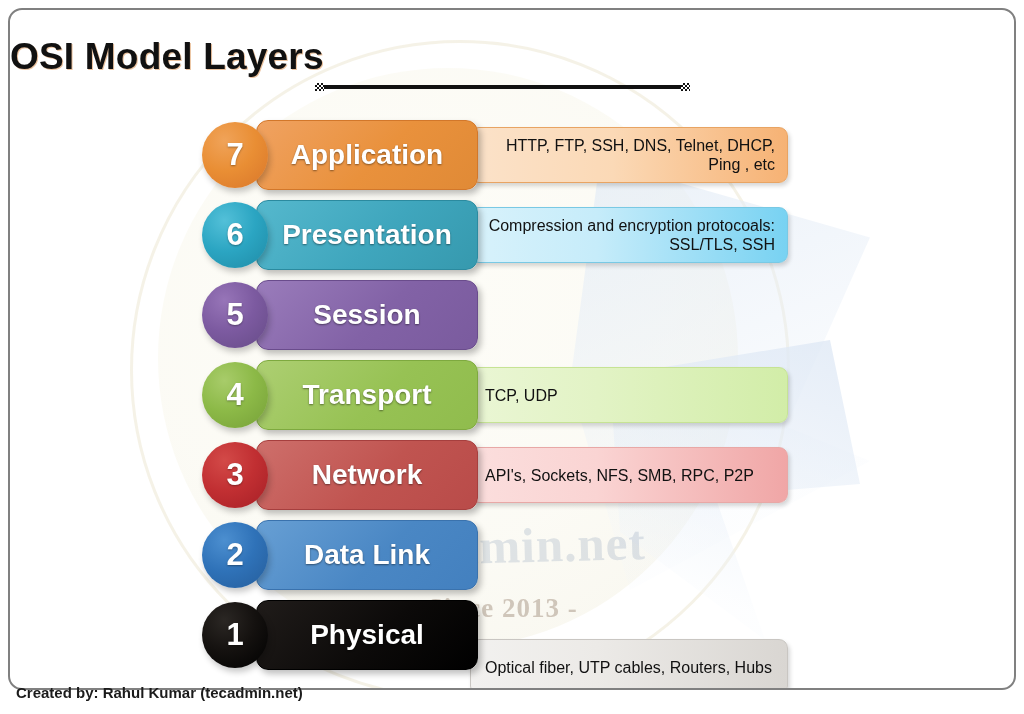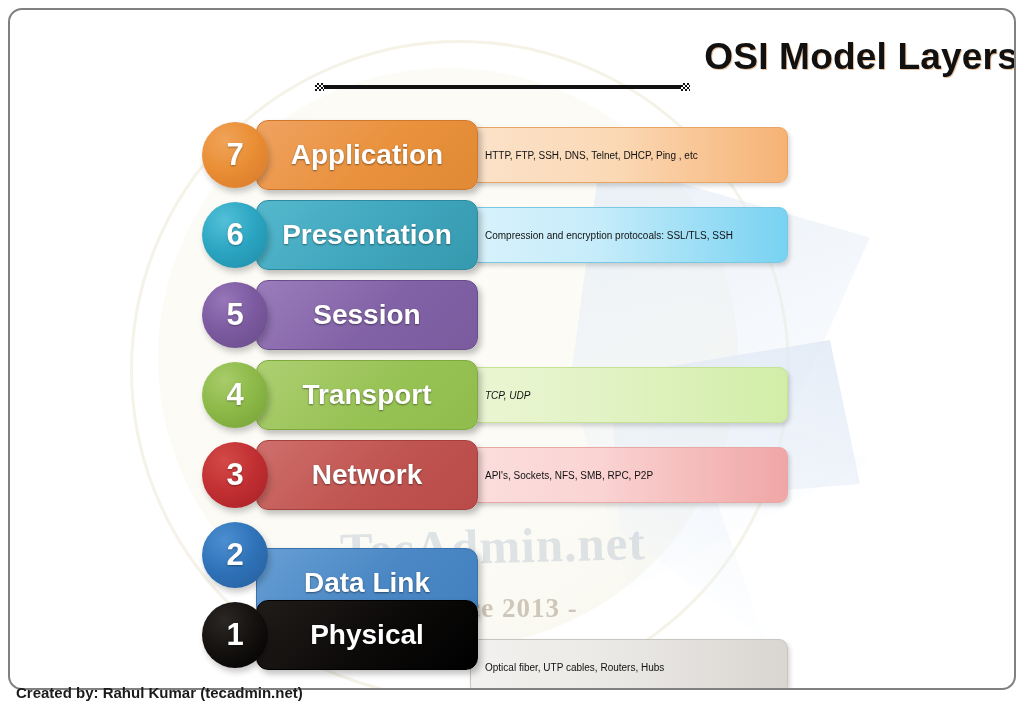--- a/index.html
+++ b/index.html
@@ -98,21 +98,21 @@
     white-space: nowrap;
     letter-spacing: 1px;
   }
 
   
   .title {
     position: absolute;
     left: 0;
     top: 26px;
     width: 1008px;
-    text-align: right;
+    text-align: left;
     font-size: 37px;
     font-weight: 700;
     color: #111111;
     letter-spacing: .2px;
     text-shadow: 1px 1px 0 rgba(210,120,40,.45);
   }
   .title-rule {
     position: absolute;
     left: 305px;
     top: 73px;
@@ -196,22 +196,22 @@
 
   
   .desc {
     position: absolute;
     left: 268px;
     top: 7px;
     width: 318px;
     height: 56px;
     border-radius: 9px;
     padding: 7px 12px 7px 14px;
-    font-size: 10px;
-    line-height: 27px;
+    font-size: 16px;
+    line-height: 19px;
     color: #111111;
     display: flex;
     align-items: center;
     box-shadow: 2px 3px 4px rgba(0,0,0,.16);
     z-index: 1;
     overflow: hidden;
     text-align: right;
   }
   .desc span { display: block; }
 
@@ -227,30 +227,30 @@
   .c6 .desc  { background: linear-gradient(90deg, #d8f2fb 0%, #c6ecfa 40%, #78d2f2 100%); border: 1px solid #79c9e4; }
 
   
   .c5 .num   { background: radial-gradient(circle at 34% 28%, #9775b8 0%, #7c5aa0 48%, #664b87 100%); }
   .c5 .plate { background: linear-gradient(135deg, #9a7cbb 0%, #8262a6 55%, #7a5b9e 100%); border: 1px solid #6a4c8c; }
   .c5 .desc  { background: linear-gradient(90deg, #e9e2f4 0%, #e2d8f1 40%, #c3aede 100%); border: 1px solid #bda9d8; }
 
   
   .c4 .num   { background: radial-gradient(circle at 34% 28%, #a8cc6a 0%, #8cb947 48%, #76a038 100%); }
   .c4 .plate { background: linear-gradient(135deg, #adcf72 0%, #97c254 55%, #90bc4d 100%); border: 1px solid #7ea93f; }
-  .c4 .desc  { background: linear-gradient(90deg, #eaf6d4 0%, #e2f3c5 40%, #d2eda8 100%); border: 1px solid #c6e394; font-style: italic; }
+  .c4 .desc  { background: linear-gradient(90deg, #eaf6d4 0%, #e2f3c5 40%, #d2eda8 100%); border: 1px solid #c6e394; }
 
   
   .c3 .num   { background: radial-gradient(circle at 34% 28%, #d34a48 0%, #c12f32 48%, #a61f26 100%); }
   .c3 .plate { background: linear-gradient(135deg, #ce6f6b 0%, #c05450 55%, #b94b49 100%); border: 1px solid #a63f3e; }
   .c3 .desc  { background: linear-gradient(90deg, #fbdedd 0%, #fad4d3 40%, #f0a6a6 100%); border: 1px solid #e8a8a6; }
 
   
   .c2 .num   { background: radial-gradient(circle at 34% 28%, #4c8fd0 0%, #2f72b8 48%, #255d9b 100%); }
-  .c2 .plate { background: linear-gradient(135deg, #679fd4 0%, #4a87c4 55%, #4380bf 100%); border: 1px solid #3a72ad; margin-top: 28px; }
+  .c2 .plate { background: linear-gradient(135deg, #679fd4 0%, #4a87c4 55%, #4380bf 100%); border: 1px solid #3a72ad; }
   .c2 .desc  { background: linear-gradient(90deg, #e0ecfa 0%, #d6e6f8 40%, #b6d0f0 100%); border: 1px solid #aec8e8; }
 
   
   .c1 .num   { background: radial-gradient(circle at 34% 28%, #2b2724 0%, #14110f 48%, #000000 100%); }
   .c1 .plate { background: linear-gradient(135deg, #201c1a 0%, #0c0a09 55%, #000000 100%); border: 1px solid #000000; }
   .c1 .desc  { background: linear-gradient(90deg, #f2f1ef 0%, #eceae7 40%, #d9d6d2 100%); border: 1px solid #c9c6c2; margin-top: 32px; }
 
   
   .credit {
     position: absolute;

